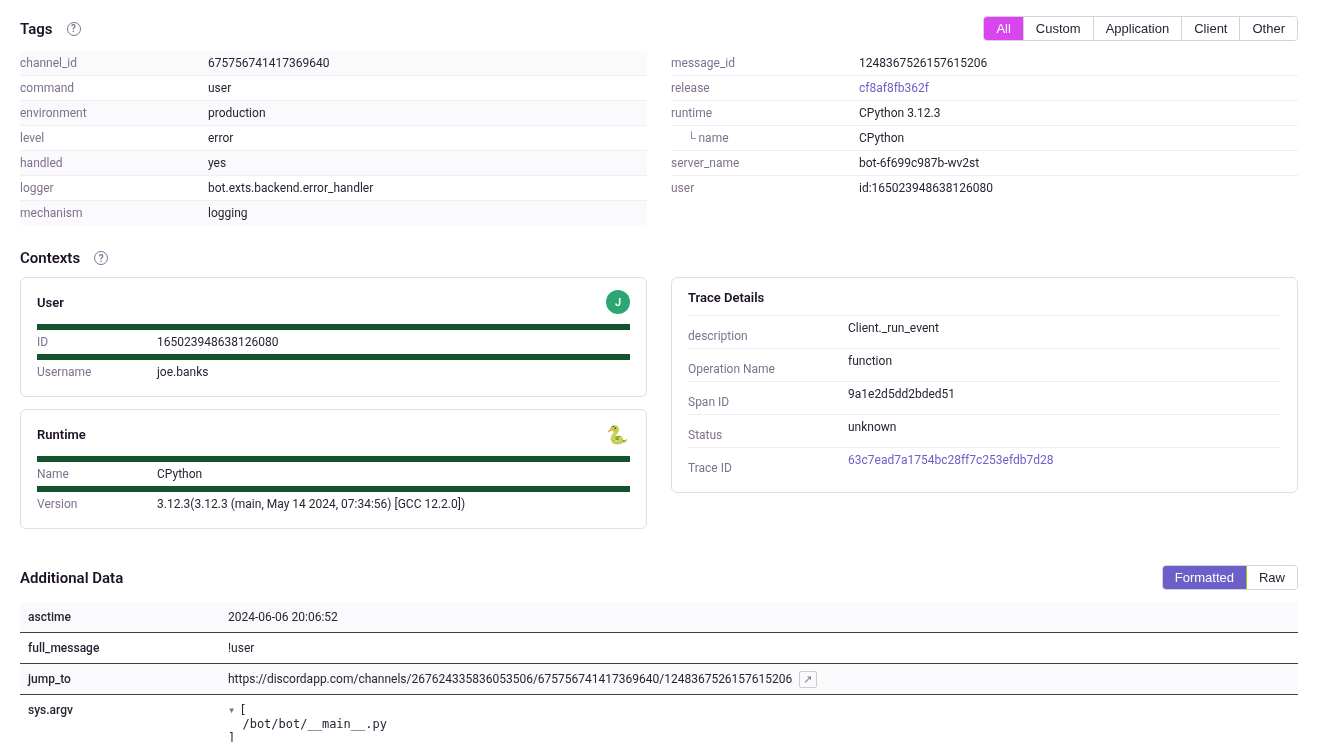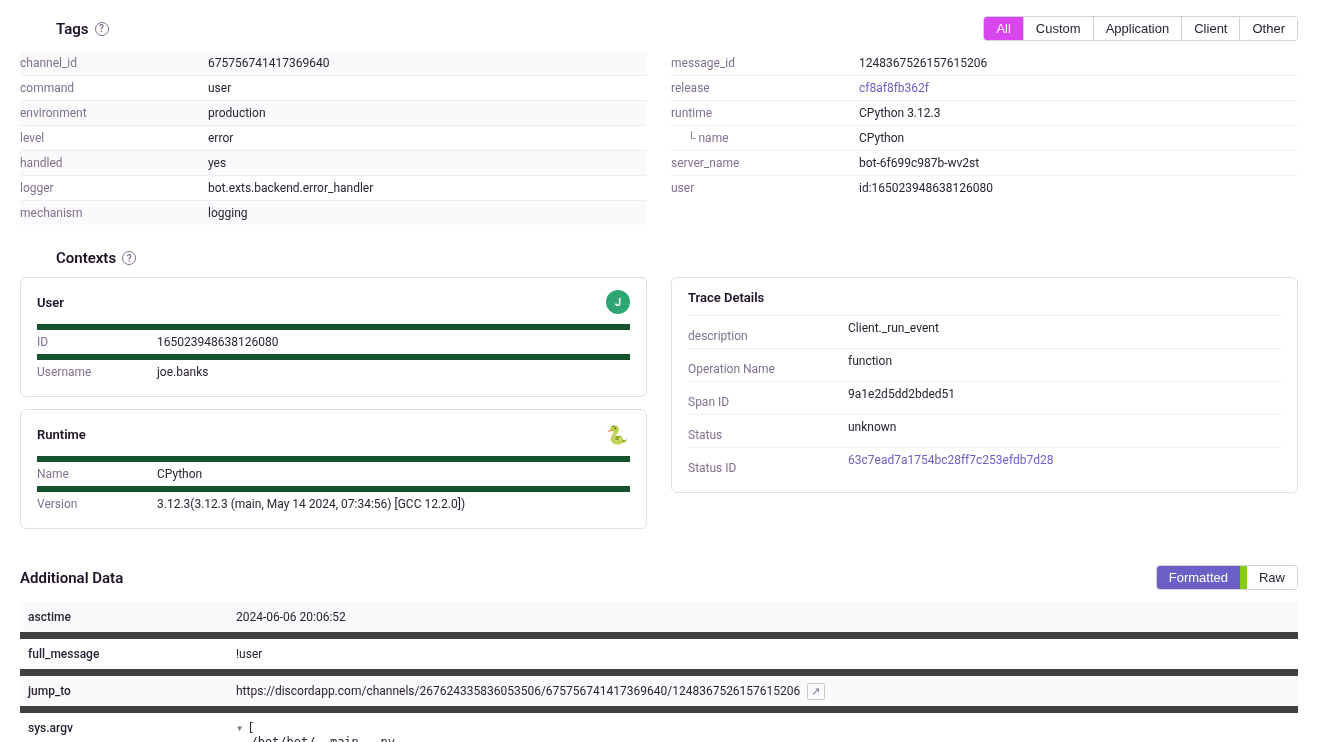--- a/index.html
+++ b/index.html
@@ -17,22 +17,21 @@
       align-items: center;
       justify-content: space-between;
       margin-bottom: 10px;
     }
     .section-title {
       font-size: 15px;
       font-weight: 600;
       color: #1d1127;
       display: flex;
       align-items: center;
-      gap: 6px;
-      margin-left: 36px;
+      gap: 14px;
     }
     .info-icon {
       width: 14px;
       height: 14px;
       border-radius: 50%;
       border: 1px solid #80708f;
       display: inline-flex;
       align-items: center;
       justify-content: center;
       font-size: 10px;
@@ -214,37 +213,36 @@
       display: flex;
       border: 1px solid #d6d0dc;
       border-radius: 4px;
       overflow: hidden;
     }
     .format-btn {
       padding: 4px 12px;
       font-size: 13px;
       background: #fff;
       border: none;
-      border-right: 7px solid #84cc16;
+      border-right: 1px solid #84cc16;
       cursor: pointer;
       color: #2b2233;
     }
     .format-btn:last-child { border-right: none; }
     .format-btn.active {
       background: #6c5fc7;
       color: #fff;
     }
 
     .additional-table { width: 100%; }
     .additional-row {
       display: flex;
-      border-bottom: 7px solid #404040;
+      border-bottom: 1px solid #404040;
       padding: 8px 0;
       align-items: flex-start;
-      gap: 8px;
     }
     .additional-row:nth-child(odd) { background: #faf9fb; }
     .additional-row:nth-child(even) { background: #fff; }
     .additional-key {
       width: 200px;
       min-width: 160px;
       padding: 0 8px;
       color: #2b2233;
       font-size: 12px;
       flex-shrink: 0;
@@ -398,21 +396,21 @@
         </div>
         <div class="trace-row">
           <span class="trace-key">Span ID</span>
           <span class="trace-value">9a1e2d5dd2bded51</span>
         </div>
         <div class="trace-row">
           <span class="trace-key">Status</span>
           <span class="trace-value">unknown</span>
         </div>
         <div class="trace-row">
-          <span class="trace-key">Status ID</span>
+          <span class="trace-key">Trace ID</span>
           <span class="trace-value"><a href="#">63c7ead7a1754bc28ff7c253efdb7d28</a></span>
         </div>
       </div>
     </div>
   </div>
 </div>
 
 <div class="additional-section">
   <div class="additional-header">
     <div class="additional-title">Additional Data</div>

